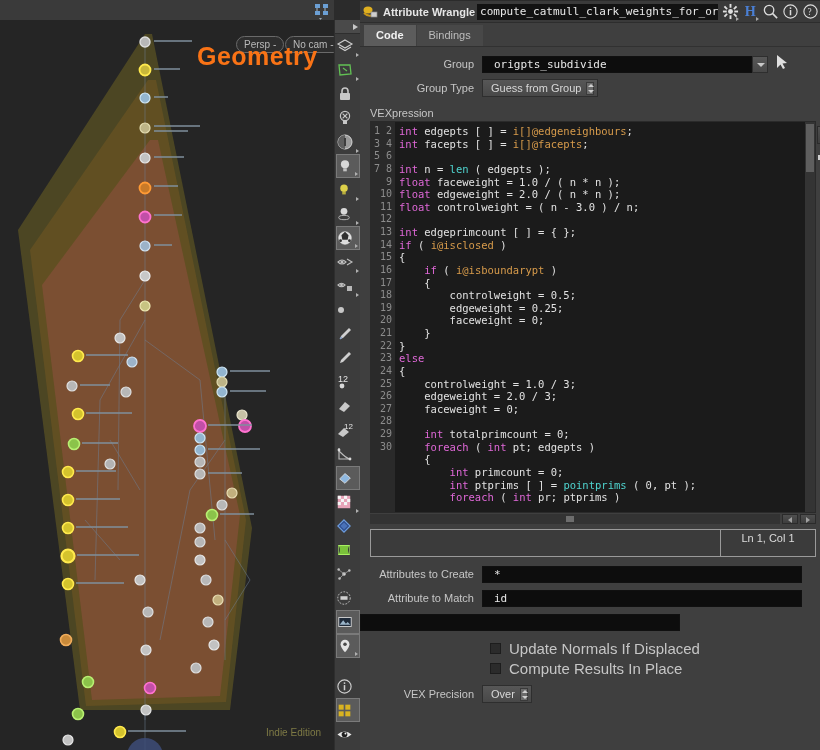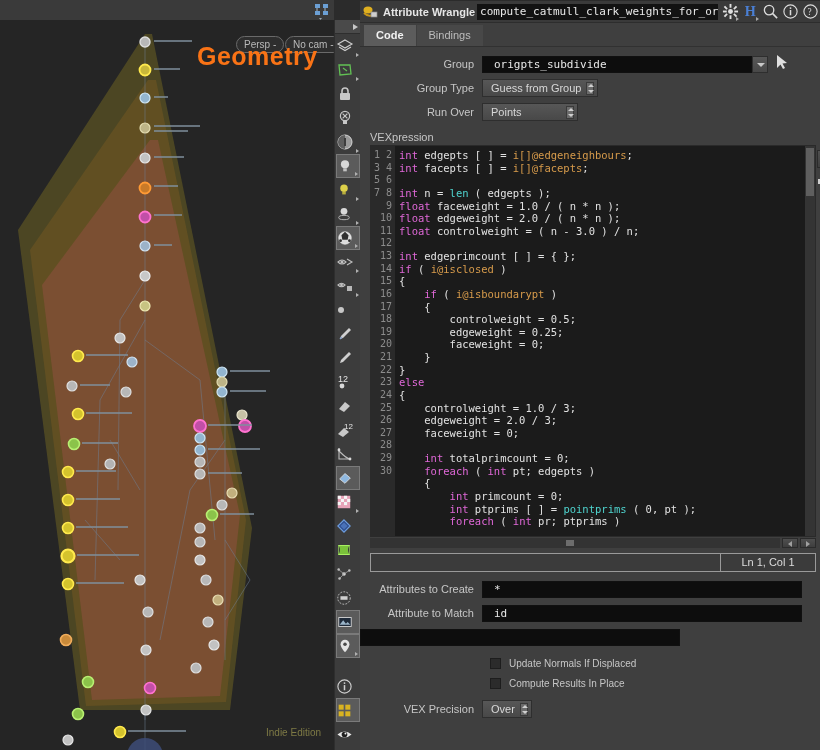--- a/index.html
+++ b/index.html
@@ -95,29 +95,29 @@
      border:1px solid #2b2b2b; position:relative; }
   .sidebtn:after { content:""; position:absolute; left:6px; top:7px;
      border-left:4px solid transparent; border-right:4px solid transparent; border-top:4px solid #c8c8c8; }
 
   #ed-hscroll { margin:0 4px 0 10px; height:12px; background:#3f3f3f; position:relative;}
   #ed-hscroll .track { position:absolute; left:0; top:1px; right:36px; height:10px; background:#333;}
   #ed-hscroll .thumb { position:absolute; left:44%; top:3px; width:8px; height:6px; background:#6d6d6d;}
   .hsb { position:absolute; top:1px; width:16px; height:10px;
      background:linear-gradient(#4f4f4f,#3e3e3e); border:1px solid #2b2b2b; }
 
-  #status-row { display:flex; margin:4px 4px 0 10px; height:19px; }
+  #status-row { display:flex; margin:4px 4px 0 10px; height:28px; }
   #status-msg { flex:1; background:#3b3b3b; border:1px solid #9a9a9a; }
   #status-lncol { width:95px; background:#3b3b3b; border:1px solid #9a9a9a; border-left:none;
      color:#dcdcdc; font-size:11px; line-height:17px; text-align:center; }
 
   .chkrow { display:flex; align-items:center; height:18px; margin-top:2px; }
   .chkbox { width:11px; height:11px; background:#2b2b2b; border:1px solid #1d1d1d;
      margin-left:130px; flex:none; }
-  .chklabel { font-size:10px; color:#c6c6c6; margin-left:8px; }
+  .chklabel { font-size:15px; color:#c6c6c6; margin-left:8px; }
 
   .ico { display:block; }
 </style>
 </head>
 <body>
 
 <div id="app">
 
   <div id="viewport-pane">
     <div id="vp-topbar"></div>
@@ -542,27 +542,20 @@
     </div>
 
     <div class="prow">
       <div class="plabel">Group Type</div>
       <div class="pmenu">
         <span>Guess from Group</span>
         <span class="spin"></span>
       </div>
     </div>
 
-    <div class="prow">
-      <div class="plabel">Run Over</div>
-      <div class="pmenu" style="min-width:96px;">
-        <span>Points</span>
-        <span class="spin"></span>
-      </div>
-    </div>
 
     <div id="vexpr-label">VEXpression</div>
 
     <div id="editor-wrap">
       <div id="gutter">1
 2
 3
 4
 5
 6

